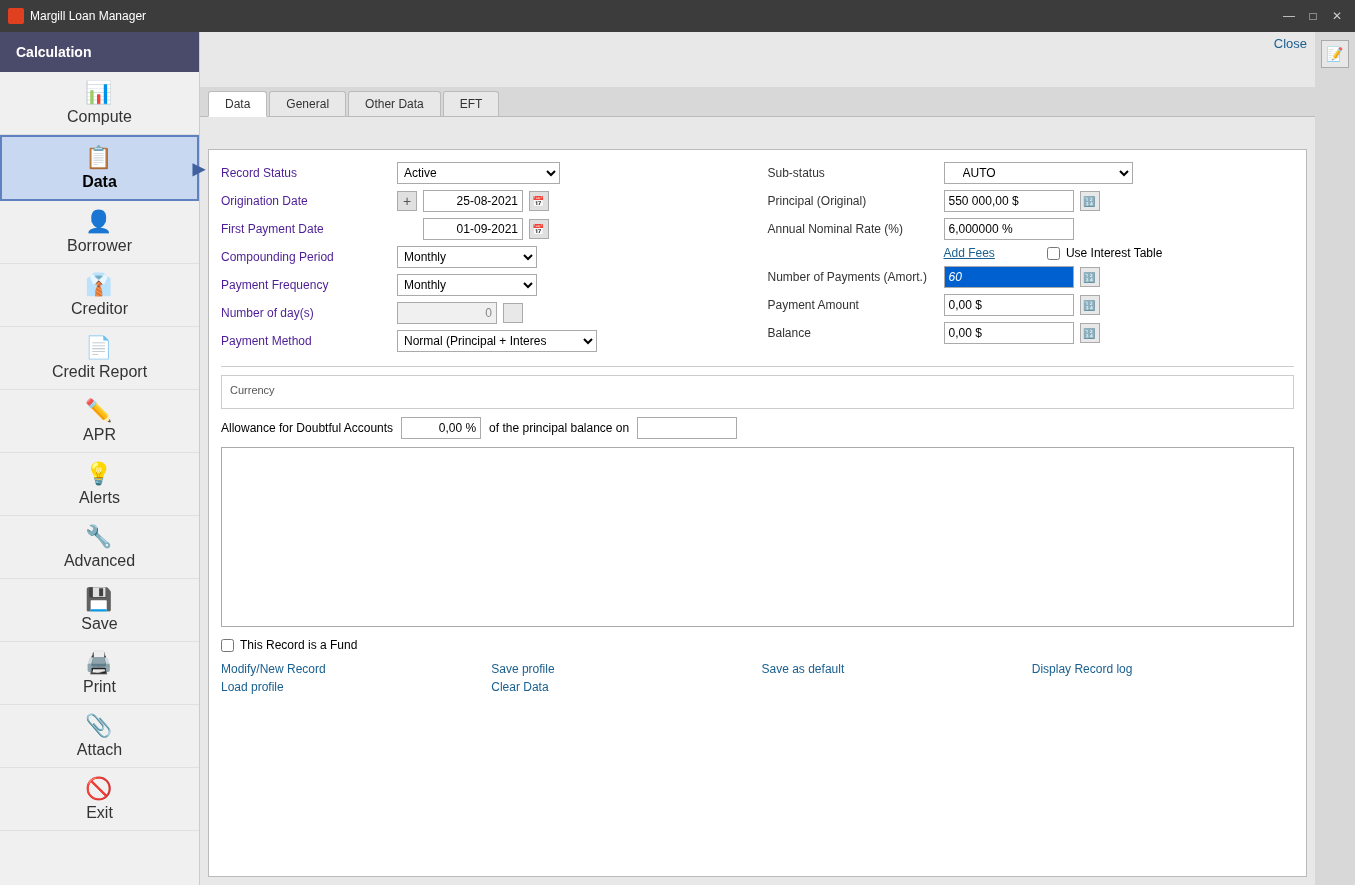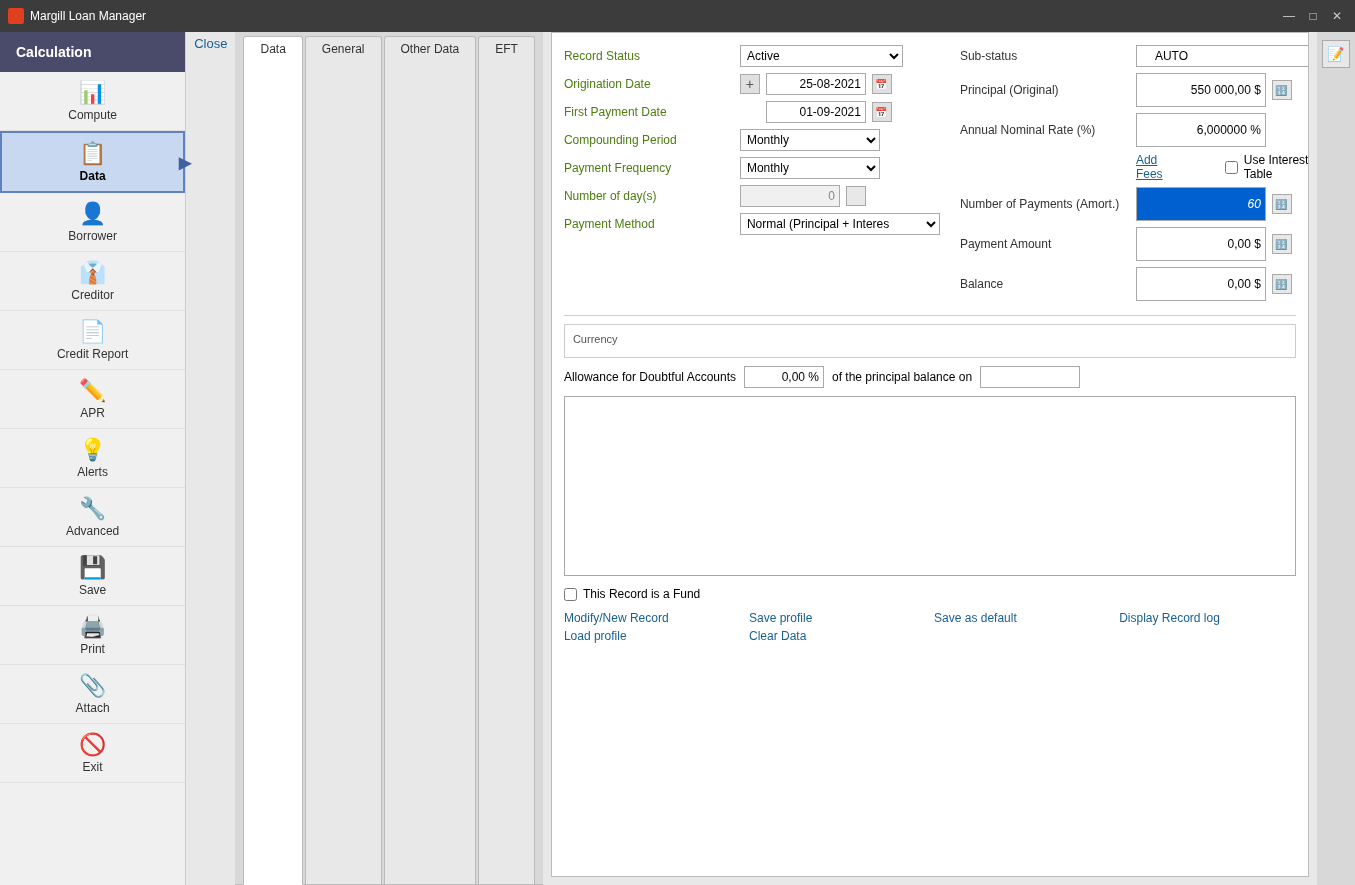--- a/index.html
+++ b/index.html
@@ -44,37 +44,39 @@
       flex-direction: column;
       align-items: center;
       padding: 8px 4px;
       cursor: pointer;
       border-bottom: 1px solid #e0e0e0;
       gap: 2px;
       position: relative;
     }
     .sidebar-item.active { background: #c8d8f0; border: 2px solid #6080c0; }
     .sidebar-item-icon { font-size: 22px; color: #555; }
-    .sidebar-item-label { font-size: 12px; color: #333; font-weight: 500; }
+    .sidebar-item-label { font-size: 16px; color: #333; font-weight: 500; }
     .sidebar-item.active .sidebar-item-label { font-weight: bold; color: #000; }
     .sidebar-arrow {
       position: absolute;
       right: -8px;
       top: 50%;
       transform: translateY(-50%);
       color: #4060a0;
       font-size: 16px;
       font-weight: bold;
     }
 
     
     .content-area {
       flex: 1;
       background: #e8e8e8;
       display: flex;
+      flex-direction: column;
+      gap: 32px;
     }
     .content-header {
       display: flex;
       justify-content: flex-end;
       padding: 4px 8px;
     }
     .close-link { color: #1a6090; text-decoration: none; font-size: 13px; cursor: pointer; }
 
     
     .tab-bar {
@@ -112,21 +114,21 @@
 
     
     .form-row {
       display: flex;
       align-items: center;
       margin-bottom: 6px;
       gap: 6px;
     }
     .form-label {
       width: 170px;
-      color: #4d7c0f;
+      color: #4c1d95;
       flex-shrink: 0;
     }
     .form-input {
       border: 1px solid #aaa;
       padding: 2px 4px;
       height: 22px;
       font-size: 12px;
     }
     .form-select {
       border: 1px solid #aaa;
@@ -164,23 +166,23 @@
     }
     .two-col { display: flex; gap: 20px; }
     .col-left { flex: 1; }
     .col-right { flex: 1; }
 
     
     .right-label { width: 170px; flex-shrink: 0; color: #333; }
     .right-input {
       border: 1px solid #aaa;
       padding: 2px 4px;
-      height: 34px;
+      height: 22px;
       font-size: 12px;
-      text-align: right;
+      text-align: left;
     }
     .right-input-wide { width: 130px; }
     .input-highlight { background: #0080ff; color: #fff; }
     .add-fees { color: #1a6090; cursor: pointer; text-decoration: underline; font-size: 12px; }
 
     
     .h-divider { border-top: 1px solid #ccc; margin: 8px 0; }
 
     
     .section-border {

